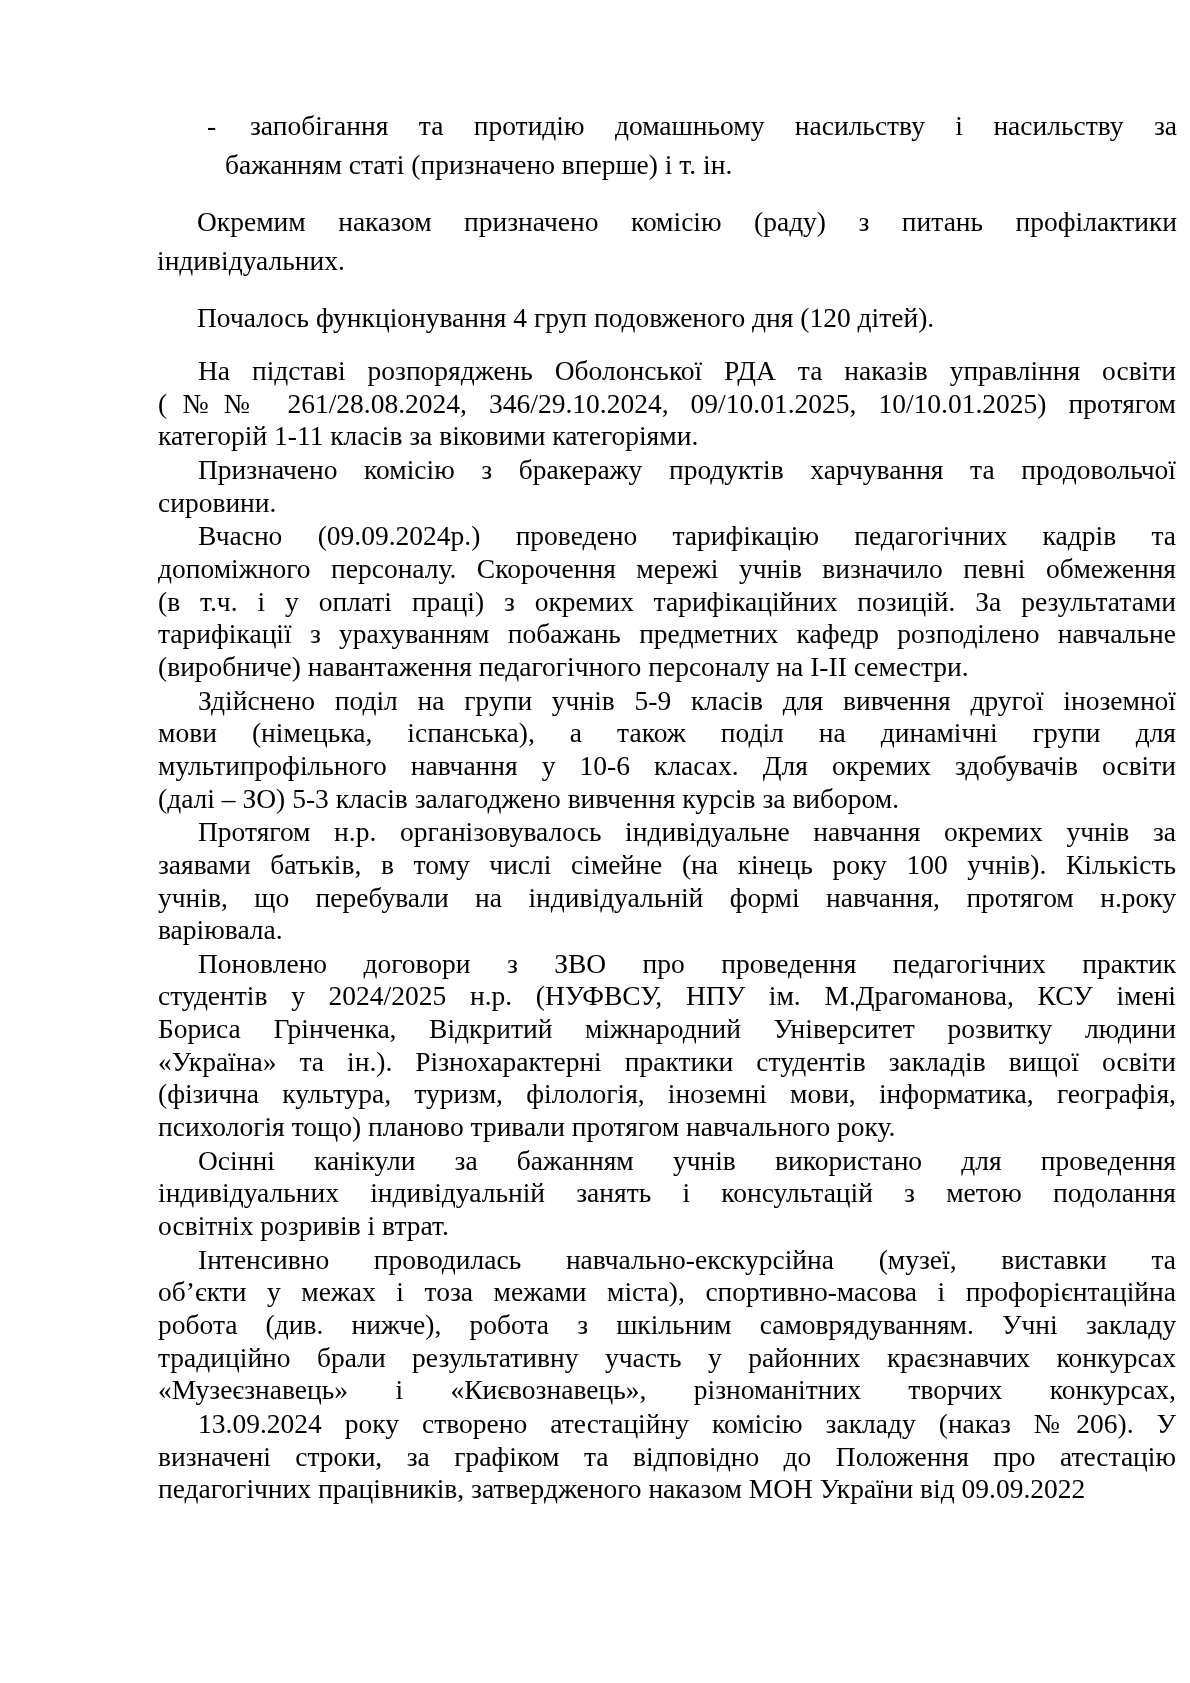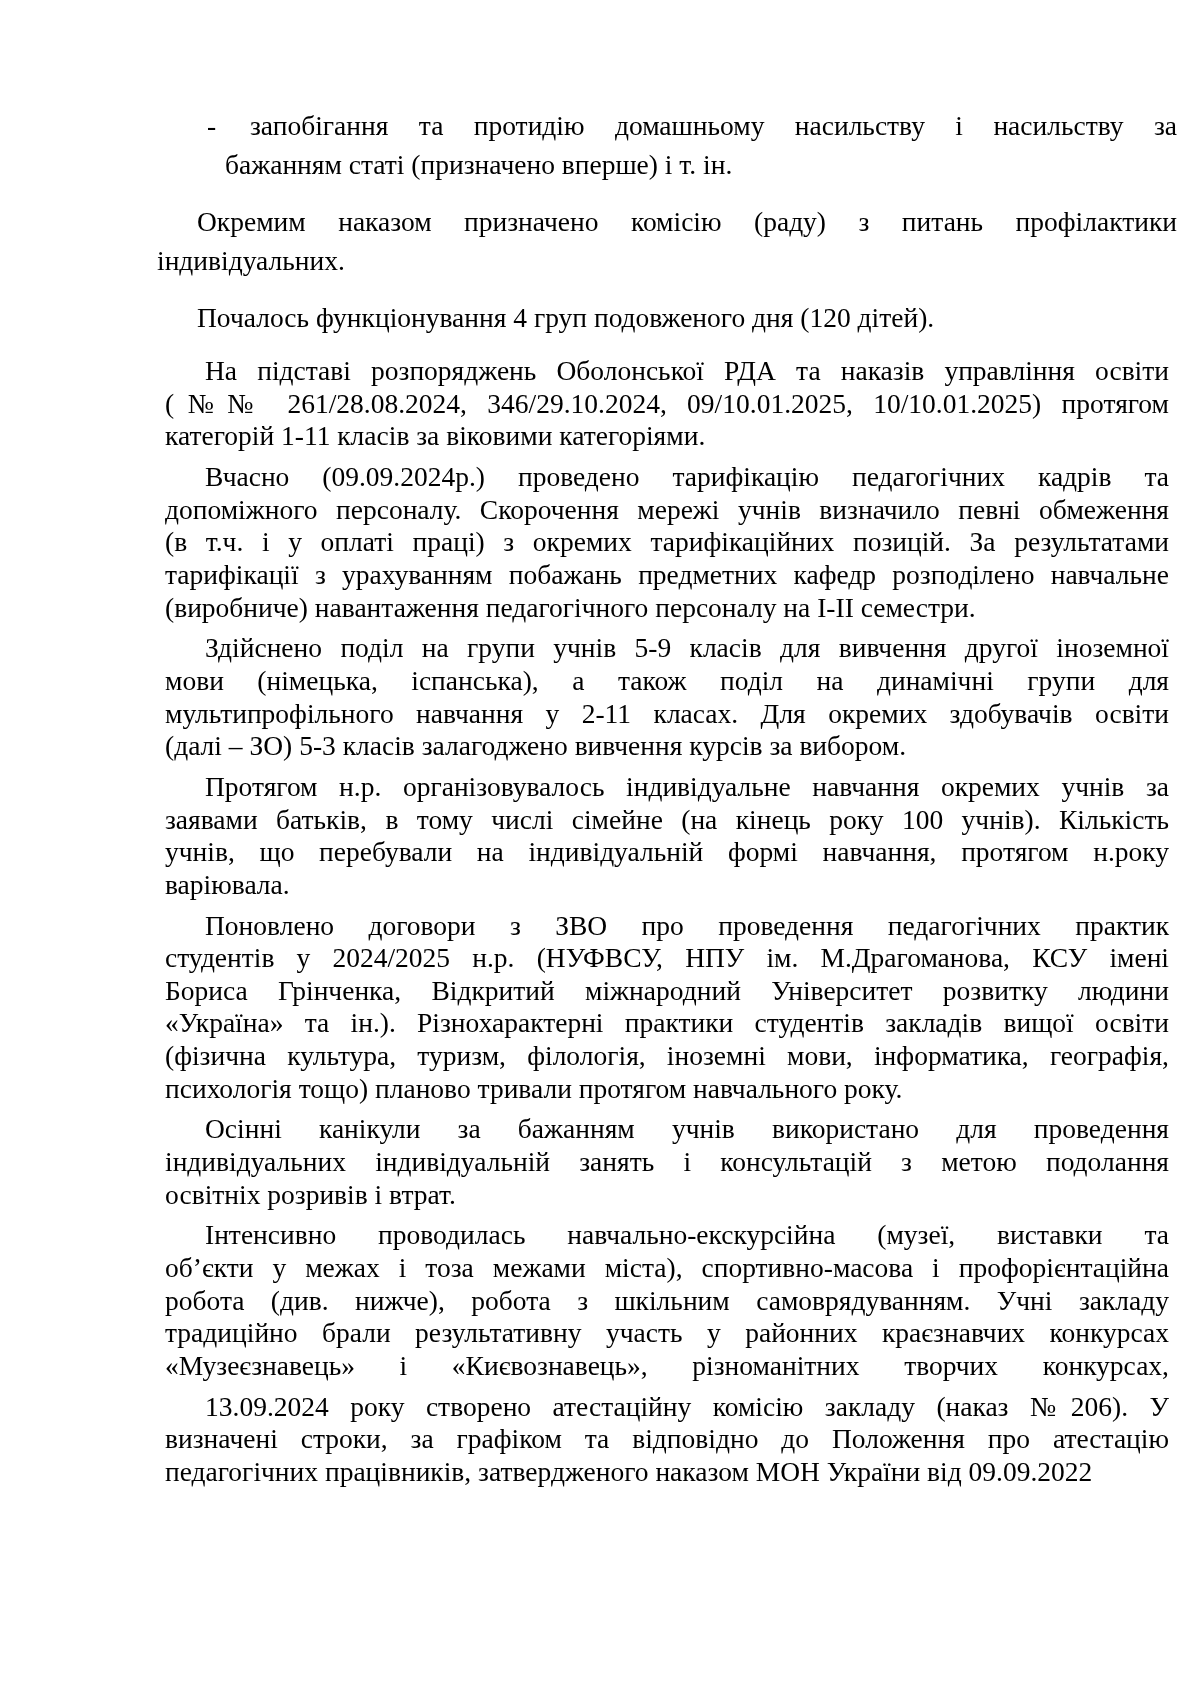--- a/index.html
+++ b/index.html
@@ -14,21 +14,21 @@
   }
   .page {
     box-sizing: border-box;
     width: 1190px;
     height: 1683px;
     padding: 106px 13px 0 157px;
     overflow: hidden;
   }
   .section-intro .para { line-height: 39px; margin: 0 0 18px 0; }
   .section-body { margin-top: 10px; }
-  .section-body .para { line-height: 32.65px; margin: 8px; }
+  .section-body .para { line-height: 32.65px; margin: 1px; }
   .line {
     text-align: justify;
     text-align-last: justify;
     white-space: nowrap;
     overflow: visible;
   }
   .line.last { text-align-last: left; }
   .para.indented .line.first { text-indent: 40px; font-family: Liberation Serif, serif; }
   .para.list-item { margin-left: 68px; }
   .para.list-item .line.first { text-indent: 25px; position: relative; }
@@ -51,30 +51,34 @@
         <div class="line first last">Почалось функціонування 4 груп подовженого дня (120 дітей).</div>
       </div>
     </div>
     <div class="section section-body">
       <div class="para indented">
         <div class="line first">На підставі розпоряджень Оболонської РДА та наказів управління освіти</div>
         <div class="line">(№№ 261/28.08.2024, 346/29.10.2024, 09/10.01.2025, 10/10.01.2025) протягом</div>
         <div class="line last">категорій 1-11 класів за віковими категоріями.</div>
       </div>
       <div class="para indented">
+        <div class="line first">Призначено комісію з бракеражу продуктів харчування та продовольчої</div>
+        <div class="line last">сировини.</div>
+      </div>
+      <div class="para indented">
         <div class="line first">Вчасно (09.09.2024р.) проведено тарифікацію педагогічних кадрів та</div>
         <div class="line">допоміжного персоналу. Скорочення мережі учнів визначило певні обмеження</div>
         <div class="line">(в т.ч. і у оплаті праці) з окремих тарифікаційних позицій. За результатами</div>
         <div class="line">тарифікації з урахуванням побажань предметних кафедр розподілено навчальне</div>
         <div class="line last">(виробниче) навантаження педагогічного персоналу на І-ІІ семестри.</div>
       </div>
       <div class="para indented">
         <div class="line first">Здійснено поділ на групи учнів 5-9 класів для вивчення другої іноземної</div>
         <div class="line">мови (німецька, іспанська), а також поділ на динамічні групи для</div>
-        <div class="line">мультипрофільного навчання у 2-11 класах. Для окремих здобувачів освіти</div>
+        <div class="line">мультипрофільного навчання у 10-6 класах. Для окремих здобувачів освіти</div>
         <div class="line last">(далі – ЗО) 5-3 класів залагоджено вивчення курсів за вибором.</div>
       </div>
       <div class="para indented">
         <div class="line first">Протягом н.р. організовувалось індивідуальне навчання окремих учнів за</div>
         <div class="line">заявами батьків, в тому числі сімейне (на кінець року 100 учнів). Кількість</div>
         <div class="line">учнів, що перебували на індивідуальній формі навчання, протягом н.року</div>
         <div class="line last">варіювала.</div>
       </div>
       <div class="para indented">
         <div class="line first">Поновлено договори з ЗВО про проведення педагогічних практик</div>

